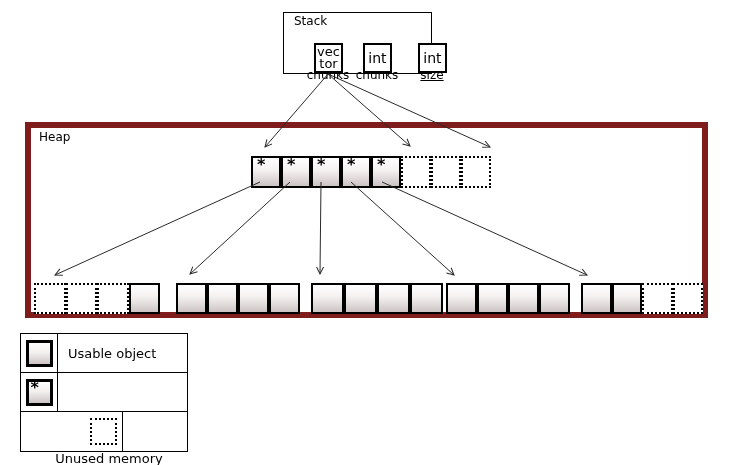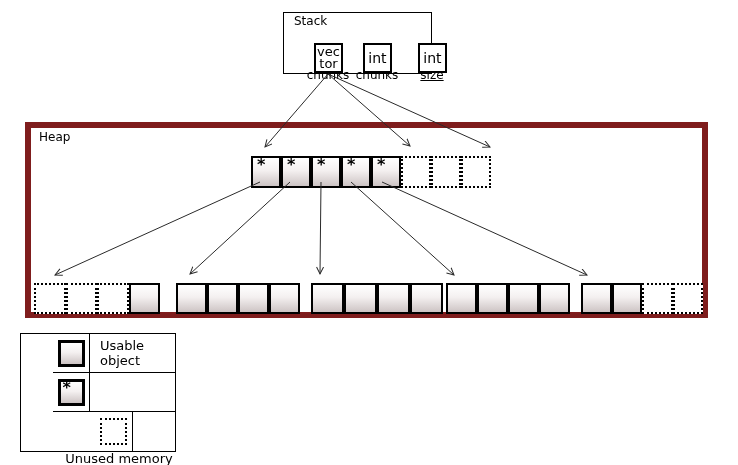--- a/index.html
+++ b/index.html
@@ -41,21 +41,21 @@
 
   .cell { position:relative; height:100%; flex:0 0 auto; }
   .cell.usable, .cell.pointer {
     border:2px solid #000;
     background:linear-gradient(to bottom, #ffffff 0%, #f4f0f0 45%, var(--grad-bottom,#cdc4c4) 100%);
   }
   .cell.unused { border:2px dotted #000; background:#fff; }
   .sym { position:absolute; left:4px; top:-1px; font-size:16px; line-height:16px; font-weight:bold; }
 
   
-  .legend { position:absolute; left:20px; top:333px; width:156px; border:1px solid #000; background:#fff;padding-left:32px; }
+  .legend { position:absolute; left:20px; top:333px; width:168px; border:1px solid #000; background:#fff; }
   .legend-row { display:flex; align-items:center; height:39px; border-bottom:1px solid #000; }
   .legend-row:last-child { border-bottom:none;flex-direction:column; }
   .legend-swatch-col { width:37px; height:100%; border-right:1px solid #000;
                        display:flex; align-items:center; justify-content:center; flex:0 0 auto; }
   .l-swatch { position:relative; width:27px; height:27px; }
   .l-swatch.usable, .l-swatch.pointer {
     border:3px solid #000;
     background:linear-gradient(to bottom, #ffffff 0%, #f4f0f0 45%, var(--grad-bottom,#cdc4c4) 100%);
   }
   .l-swatch.unused { border:2px dotted #000; background:#fff; }

